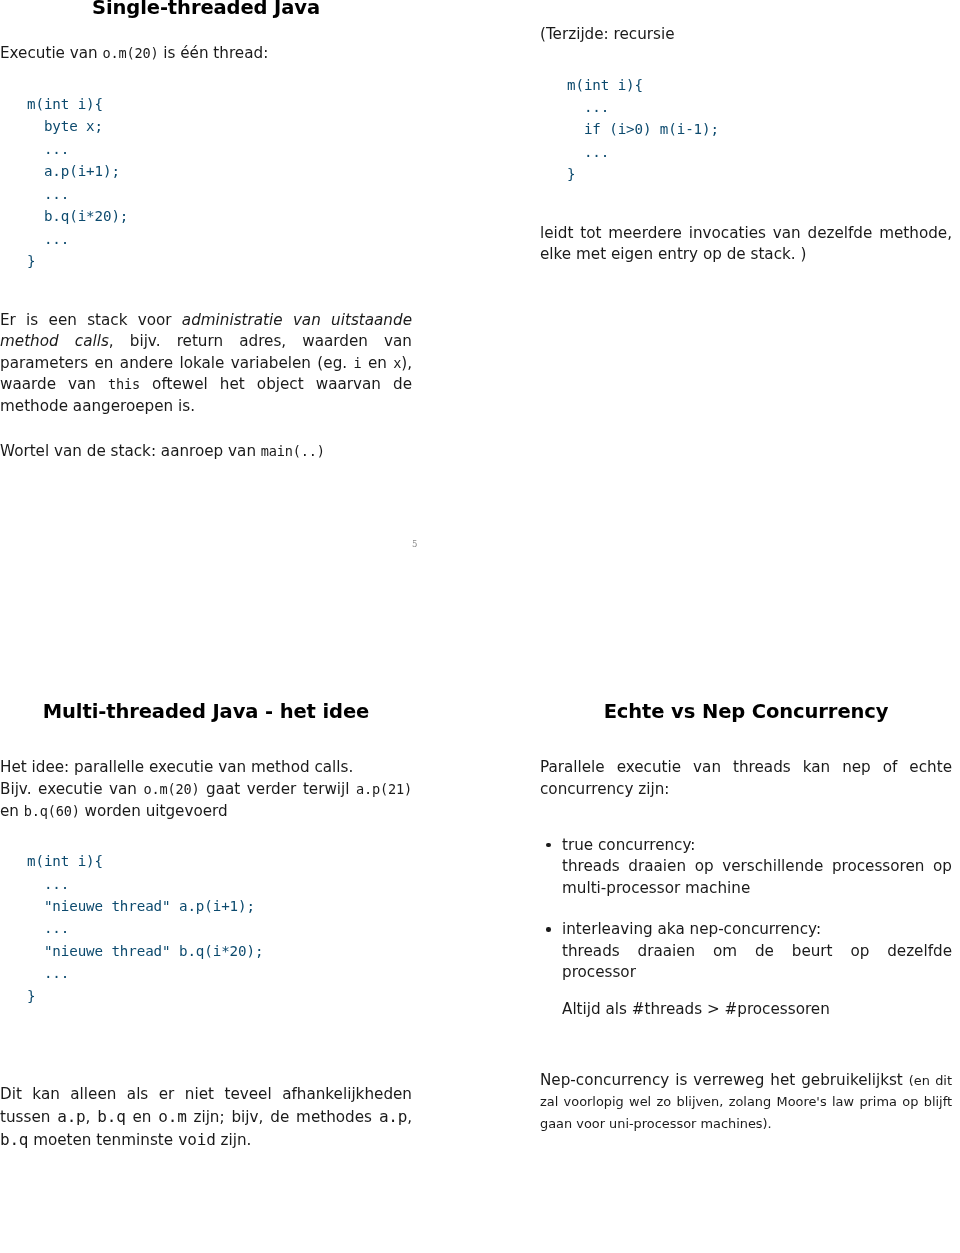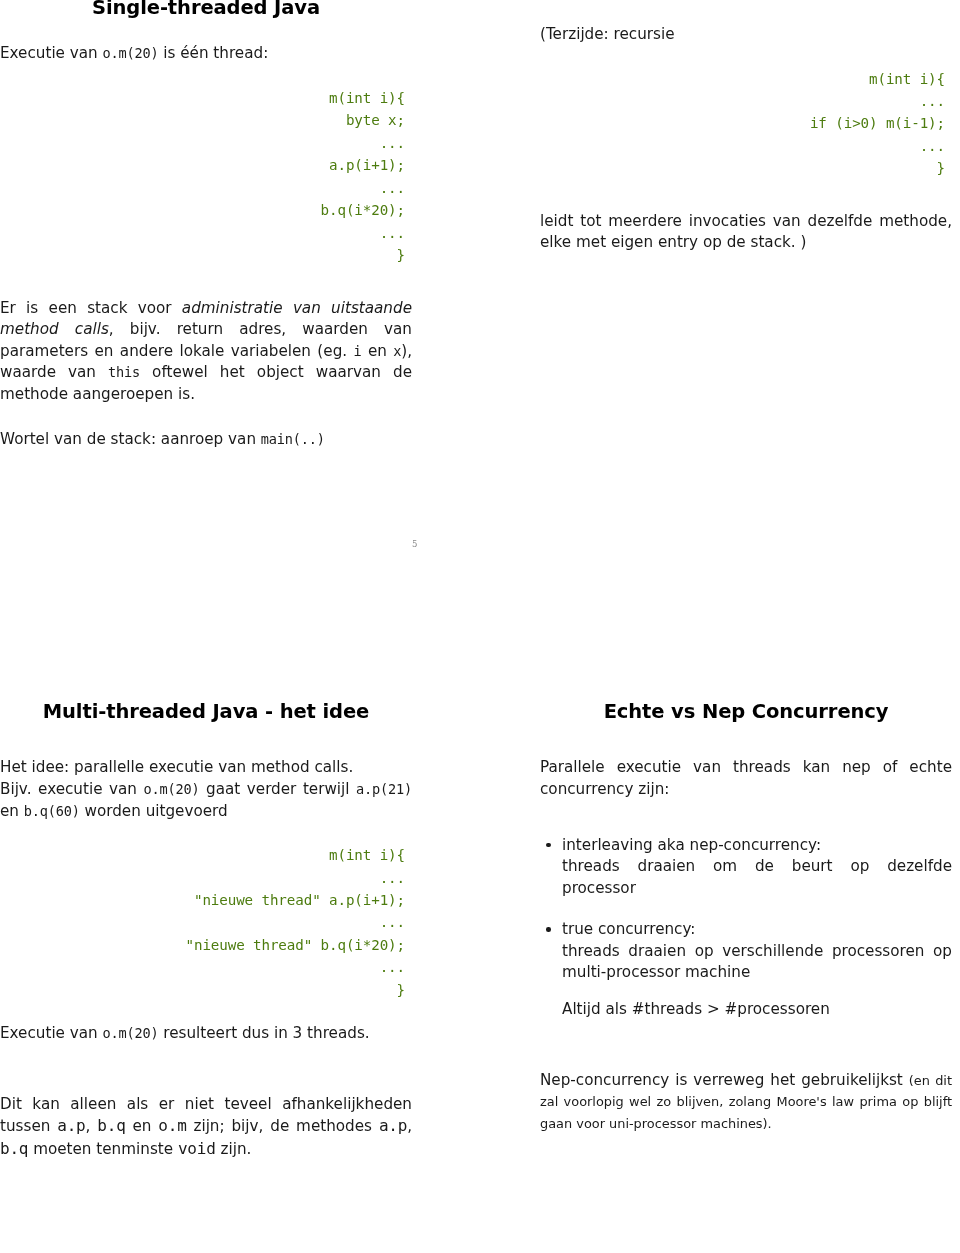--- a/index.html
+++ b/index.html
@@ -66,28 +66,27 @@
   i.ital { font-style: italic; }
 
   code, .tt {
     font-family: "DejaVu Sans Mono", monospace;
     font-size: 13.6px;
     letter-spacing: -0.2px;
   }
 
   
   pre.code {
-    margin: 7px;
+    margin: 13px;
     font-family: "DejaVu Sans Mono", monospace;
     font-size: 14.2px;
     line-height: 1.58;
     white-space: pre;
-    color: #4d7c0f;
+    color: #0c4a6e;
     letter-spacing: -0.1px;
-    text-align: right;
   }
   pre.code.indent { padding-left: 14px; }
 
   
   ul.bullets {
     margin: 0;
     padding: 0;
     list-style: none;
   }
   ul.bullets > li {
@@ -193,51 +192,50 @@
       <div class="gap-m"></div>
       <pre class="code indent">m(int i){
   ...
   "nieuwe thread" a.p(i+1);
   ...
   "nieuwe thread" b.q(i*20);
   ...
 }</pre>
       <div class="gap-m"></div>
 
-      <p class="para flush"><span>Executie van </span><code class="tt">o.m(20)</code><span> resulteert dus in 3 threads.</span></p>
 
       <div class="gap-m"></div>
 
       <div class="gap-xl"></div>
       <p class="para small"><span>Dit kan alleen als er niet teveel afhankelijkheden tussen </span><code class="tt">a.p</code><span>, </span><code class="tt">b.q</code><span> en </span><code class="tt">o.m</code><span> zijn; bijv, de methodes </span><code class="tt">a.p</code><span>, </span><code class="tt">b.q</code><span> moeten tenminste </span><code class="tt">void</code><span> zijn.</span></p>
     </div>
 
   </div>
 
   <div class="slide" id="slide-8">
     <div class="slide-body">
       <div class="gap-s"></div>
       <div class="slide-title">Echte vs Nep Concurrency</div>
       <div class="gap-xl"></div>
 
       <p class="para">Parallele executie van threads kan nep of echte concurrency zijn:</p>
 
       <div class="gap-xl"></div>
 
       <ul class="bullets">
+        <li>
+          <span class="dot"></span>
+          <b class="bold">true concurrency</b><span>:</span>
+          <span class="sub-line">threads draaien op verschillende processoren op multi-processor machine</span>
+        </li>
         <li>
           <span class="dot"></span>
           <b class="bold">interleaving</b><span> aka nep-concurrency:</span>
           <span class="sub-line">threads draaien om de beurt op dezelfde processor</span>
         </li>
-        <li>
-          <span class="dot"></span>
-          <b class="bold">true concurrency</b><span>:</span>
-          <span class="sub-line">threads draaien op verschillende processoren op multi-processor machine</span>
-        </li>
       </ul>
 
       <div class="gap-m"></div>
       <div class="indent-block">Altijd als #threads &gt; #processoren</div>
 
       <div class="gap-m"></div>
 
       <div class="gap-xl"></div>
       <p class="para"><span>Nep-concurrency is verreweg het gebruikelijkst </span><span class="small">(en dit zal voorlopig wel zo blijven, zolang Moore's law prima op blijft gaan voor uni-processor machines).</span></p>
     </div>

